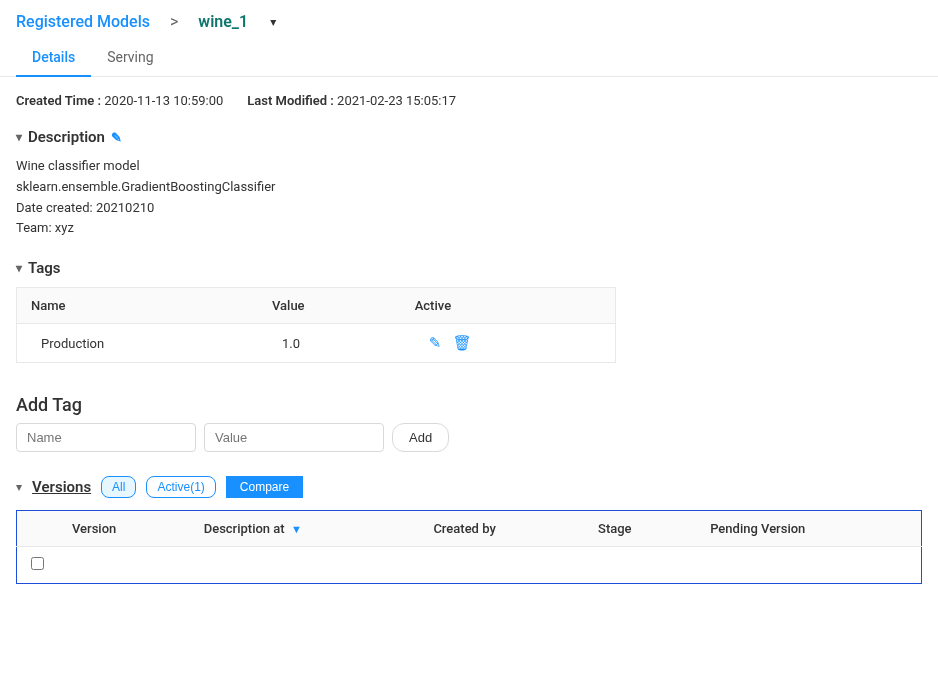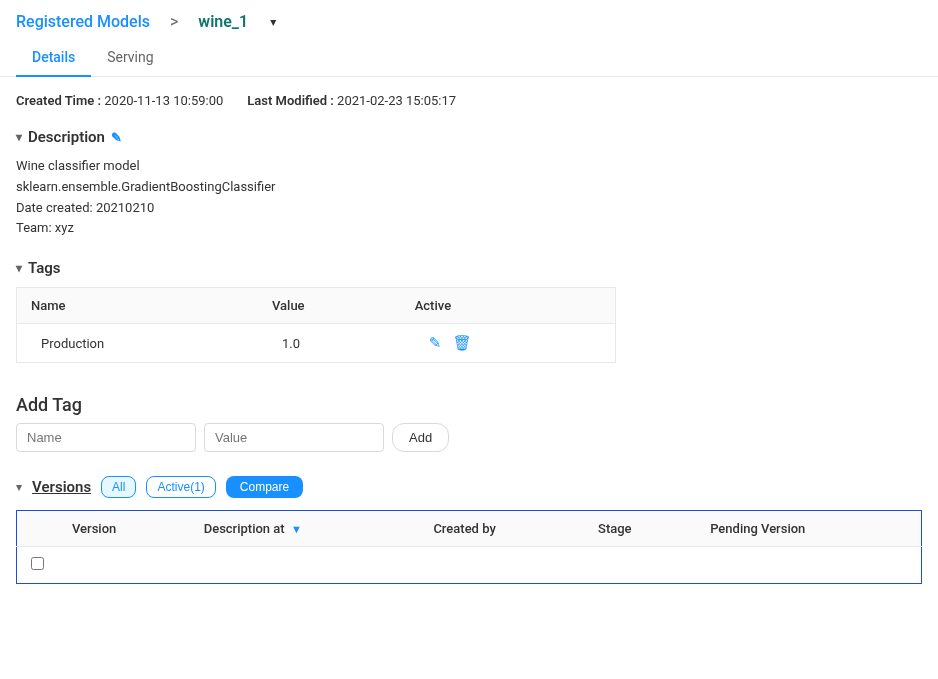--- a/index.html
+++ b/index.html
@@ -186,21 +186,21 @@
       cursor: pointer;
       color: #1890ff;
     }
     .filter-btn.active {
       background: #e6f7ff;
       font-weight: 500;
     }
     .compare-btn {
       background: #1890ff;
       border: none;
-      border-radius: 8px;
+      border-radius: 0;
       padding: 4px 14px;
       font-size: 12px;
       color: #fff;
       cursor: pointer;
     }
     .versions-table {
       width: 100%;
       border: 1px solid #1d4ed8;
       border-collapse: collapse;
     }

